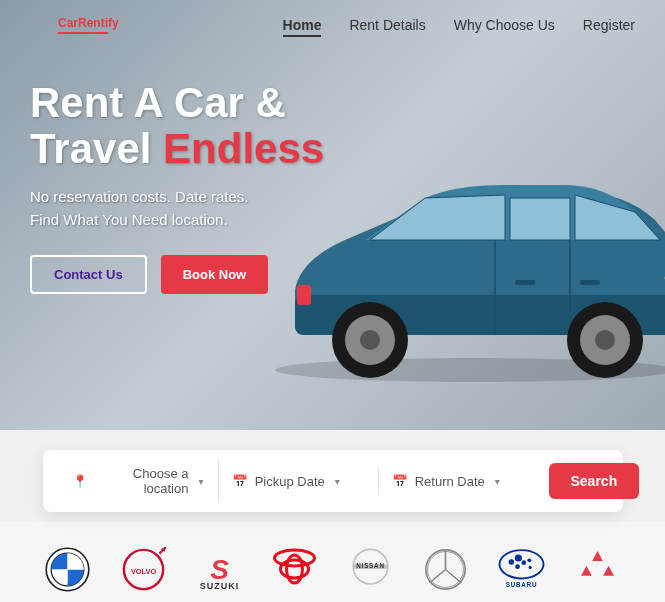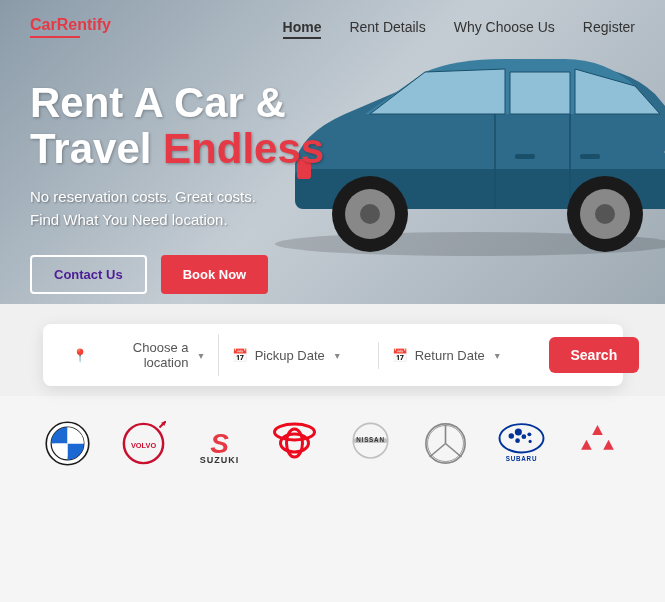--- a/index.html
+++ b/index.html
@@ -9,23 +9,24 @@
     .navbar {
       position: absolute;
       top: 0; left: 0; right: 0;
       z-index: 10;
       display: flex;
       align-items: center;
       justify-content: space-between;
       padding: 16px 30px;
     }
     .logo {
-      font-size: 16px;
+      font-size: 12px;
       font-weight: 700;
       color: #333;
+      margin-left: 28px;
     }
     .logo span {
       color: #e63946;
     }
     .logo-underline {
       display: block;
       width: 50px;
       height: 2px;
       background: #e63946;
       margin-top: 2px;
@@ -45,21 +46,21 @@
     .nav-links li.active a {
       font-weight: 700;
       border-bottom: 2px solid #333;
       padding-bottom: 2px;
     }
 
     
     .hero {
       position: relative;
       width: 665px;
-      height: 304px;
+      height: 430px;
       overflow: hidden;
       background: #b0b8c1;
       padding-left: 8px;
     }
     .hero-bg {
       position: absolute;
       top: 0; left: 0; right: 0; bottom: 0;
       background: linear-gradient(135deg, #8a9ba8 0%, #c5cdd4 50%, #9eaab3 100%);
     }
     
@@ -257,21 +258,21 @@
       <rect x="315" y="140" width="20" height="5" rx="2" fill="#1a4f6a"></rect>
     </svg>
   </div>
 
   <div class="hero-content">
     <div class="hero-title-line1">Rent A Car &amp;</div>
     <div class="hero-title-line2">
       <span>Travel </span><span class="highlight">Endless</span>
     </div>
     <div class="hero-subtitle">
-      <span>No reservation costs. Great costs.</span><br>
+      <span>No reservation costs. Date rates.</span><br>
       <span>Find What You Need location.</span>
     </div>
     <div class="hero-buttons">
       <button class="btn-outline">Contact Us</button>
       <button class="btn-filled">Book Now</button>
     </div>
   </div>
 </section>
 
 <section class="search-section">

